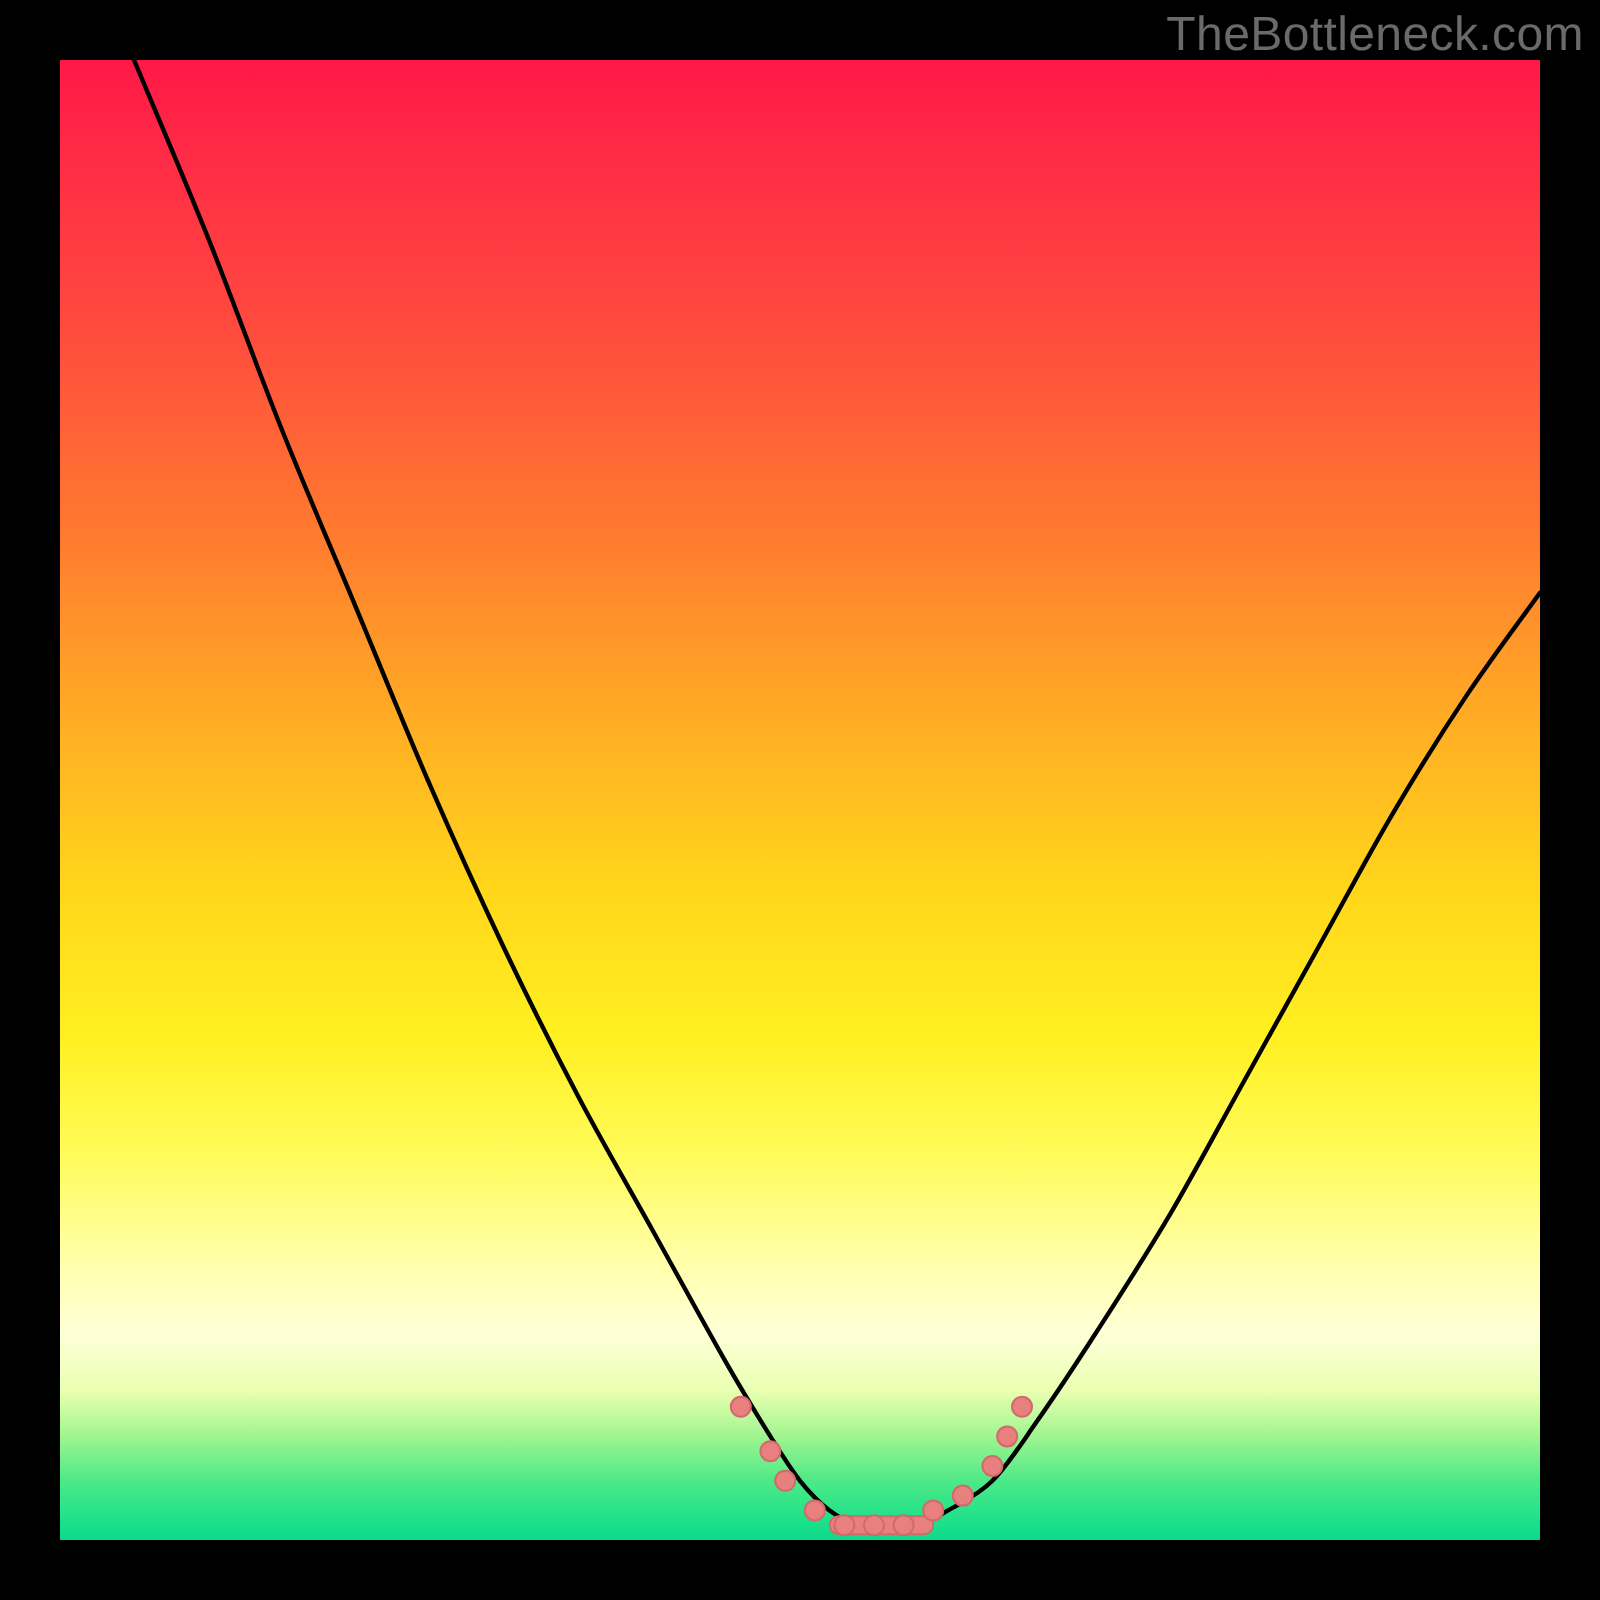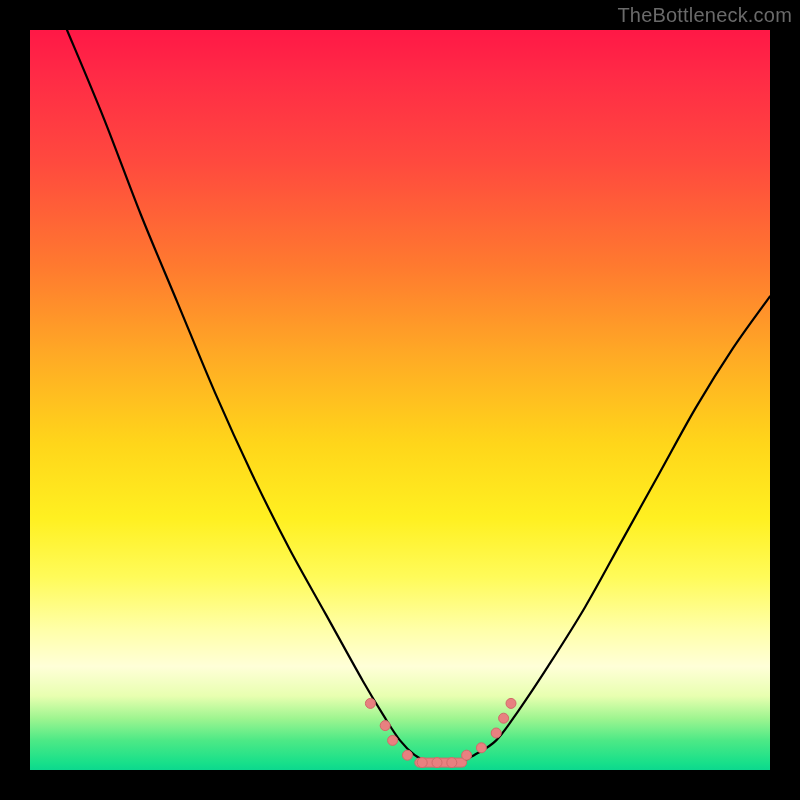--- a/index.html
+++ b/index.html
@@ -52,21 +52,21 @@
   }
   .curve-layer {
     position: absolute;
     inset: 0;
   }
   .watermark {
     position: absolute;
     top: 4px;
     right: 8px;
     color: #6a6a6a;
-    font-size: 20px;
+    font-size: 24px;
     letter-spacing: 0.2px;
     user-select: none;
   }
 </style>
 </head>
 <body>
 
 <div class="frame">
   <div class="plot-area">
     <div class="gradient"></div>

